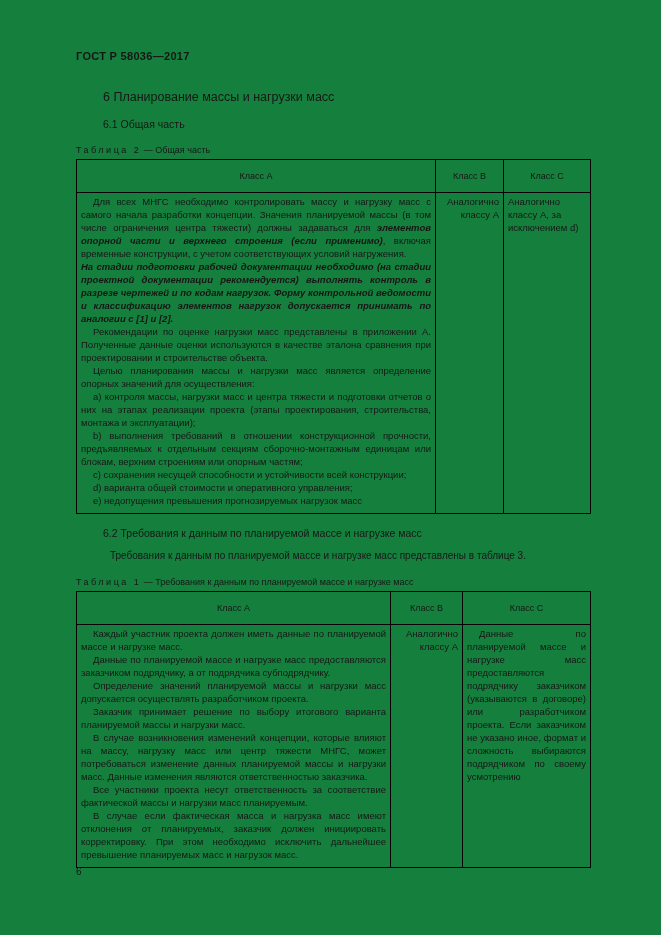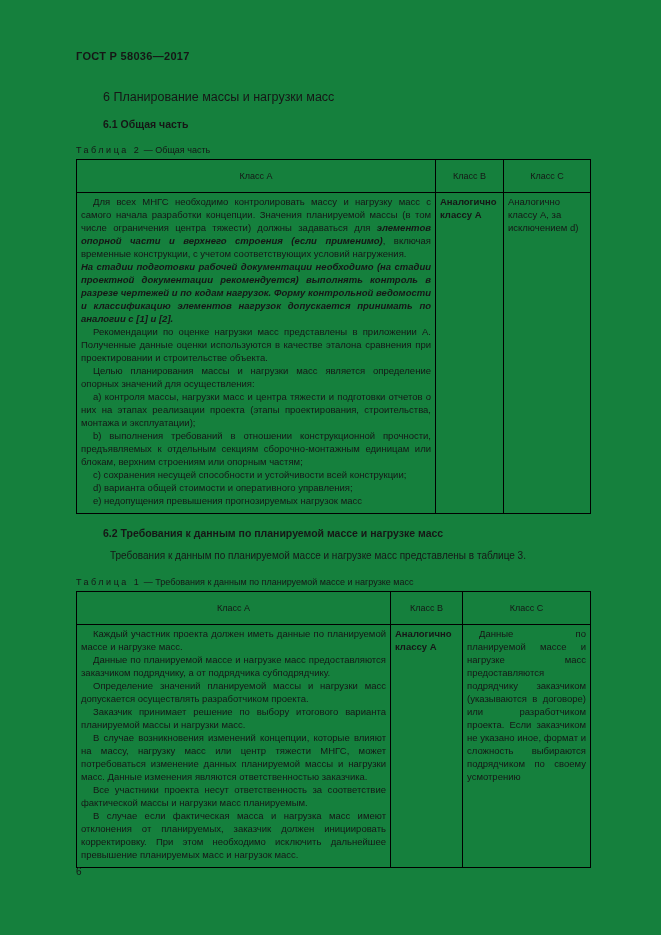--- a/index.html
+++ b/index.html
@@ -32,21 +32,21 @@
     letter-spacing: 0.3px;
   }
   .h1 {
     margin: 28px 0 0 27px;
     font-size: 12.5px;
     font-weight: normal;
   }
   .h2 {
     margin: 14px 0 0 27px;
     font-size: 10.5px;
-    font-weight: bold;
+    font-weight: normal;
   }
   .body-para {
     margin-top: 10px;
     font-size: 10px;
     line-height: 13px;
     text-indent: 34px;
   }
   .table-caption {
     margin-top: 15px;
     font-size: 9px;
@@ -79,23 +79,22 @@
     padding: 2px 4px 6px 4px;
   }
   .para {
     text-align: justify;
     text-indent: 12px;
   }
   .para.no-indent { text-indent: 0; }
   .para.align-left { text-align: left; text-indent: 0; }
   .bi { font-weight: bold; font-style: italic; }
   .cell-b {
-    text-align: left;
+    text-align: right;
     padding-top: 3px;
-    font-weight: bold;
   }
   .page-number {
     position: absolute;
     left: 76px;
     top: 866px;
     font-size: 10px;
   }
 </style>
 </head>
 <body>

